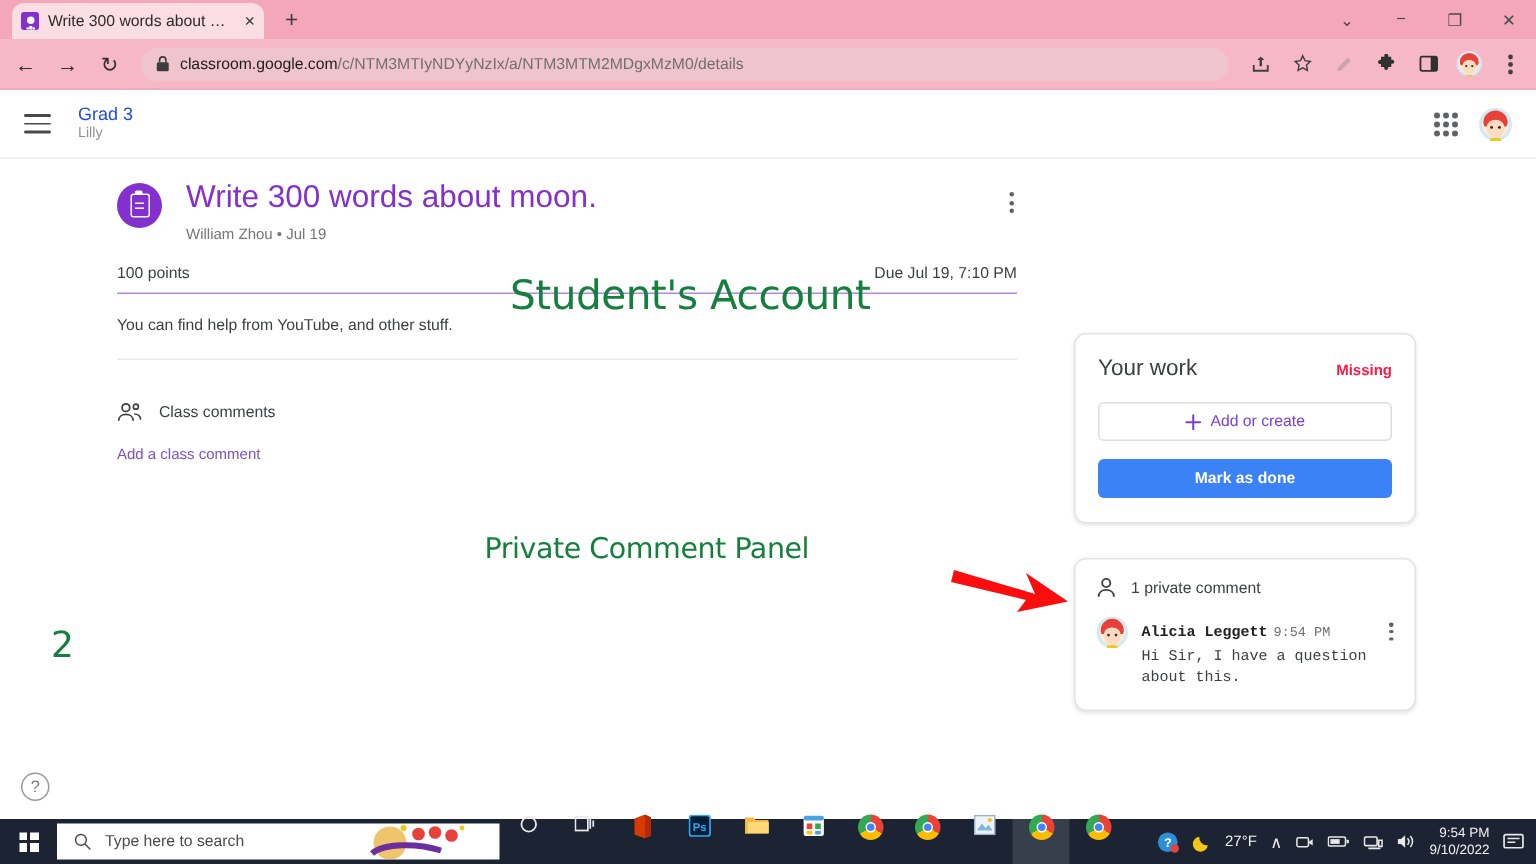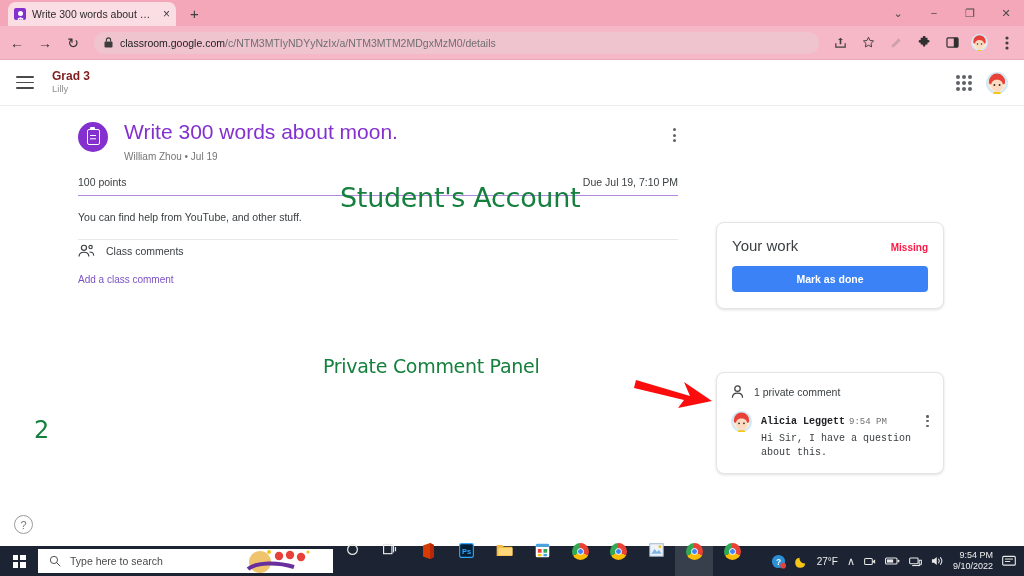--- a/index.html
+++ b/index.html
@@ -65,21 +65,21 @@
   
   .page { position: relative; height: 486px; background: #fff; overflow: hidden; }
 
   .gc-header {
     height: 46px; display: flex; align-items: center; padding: 0 16px;
     border-bottom: 1px solid #ededed; gap: 18px;
   }
   .hamburger { width: 18px; display: flex; flex-direction: column; gap: 3.5px; cursor: pointer; flex: none; }
   .hamburger span { display: block; height: 1.7px; background: #4a4a4a; border-radius: 1px; }
   .class-meta { line-height: 1.15; }
-  .class-name { font-size: 12px; color: #7f1d1d; font-weight: bold; }
+  .class-name { font-size: 12px; color: #1d4ed8; font-weight: normal; }
   .class-sub { font-size: 9.5px; color: #909090; }
   .hdr-right { margin-left: auto; display: flex; align-items: center; gap: 14px; }
   .apps-grid { width: 16px; height: 16px; display: grid;
                grid-template-columns: repeat(3,1fr); grid-template-rows: repeat(3,1fr);
                gap: 2px; cursor: pointer; }
   .apps-grid i { background: #5f6368; border-radius: 50%; display:block; }
   .avatar-lg { width: 22px; height: 22px; border-radius: 50%; cursor: pointer; }
 
   .content { position: relative; padding: 16px 0 0 0; height: 440px; }
 
@@ -107,21 +107,21 @@
   .three-dot { position: absolute; right: 0; top: 6px; display:flex; flex-direction:column;
                gap: 2.6px; cursor: pointer; padding: 2px; }
   .three-dot i { width: 3px; height: 3px; border-radius: 50%; background: #5f6368; display:block; }
 
   .asgn-meta { display: flex; justify-content: space-between; margin-top: 14px;
                font-size: 10.5px; color: #3c4043; }
   .asgn-rule { border-bottom: 1.5px solid #b388e0; margin-top: 7px; }
   .asgn-desc { font-size: 10.5px; color: #3c4043; padding: 15px 0 16px 0;
                border-bottom: 1px solid #e8e8e8; }
 
-  .class-comments { margin-top: 4px; }
+  .class-comments { margin-top: 28px; }
   .cc-row { display: flex; align-items: center; gap: 11px; }
   .cc-icon { width: 17px; height: 14px; position: relative; flex: none; }
   .cc-label { font-size: 10.5px; color: #3c4043; }
   .cc-add { font-size: 10px; color: #7b52c4; margin-top: 16px; margin-left: 0; cursor: pointer; }
 
   
   .card {
     position: absolute; background: #fff; border: 1px solid #e4e4e4;
     border-radius: 8px; box-shadow: 0 1px 3px rgba(0,0,0,.12);
   }
@@ -364,20 +364,26 @@
             <span class="cc-label">Class comments</span>
           </div>
           <div class="cc-add">Add a class comment</div>
         </div>
       </div>
 
       <div class="card" id="work-card">
         <div class="work-top">
           <span class="work-title">Your work</span>
           <span class="work-status">Missing</span>
+        </div>
+        <div class="btn-outline">
+          <svg width="11" height="11" viewBox="0 0 12 12">
+            <path d="M6 1v10M1 6h10" stroke="#7b3fd4" stroke-width="1.5" stroke-linecap="round"></path>
+          </svg>
+          <span>Add or create</span>
         </div>
         <div class="btn-primary">Mark as done</div>
       </div>
 
       <div class="card" id="pc-card">
         <div class="pc-head">
           <span class="pc-person">
             <svg width="13" height="14" viewBox="0 0 14 16">
               <circle cx="7" cy="4.2" r="3.1" fill="none" stroke="#3c4043" stroke-width="1.4"></circle>
               <path d="M1.2 14.6c0-3.3 2.6-5.2 5.8-5.2s5.8 1.9 5.8 5.2" fill="none" stroke="#3c4043" stroke-width="1.4"></path>

